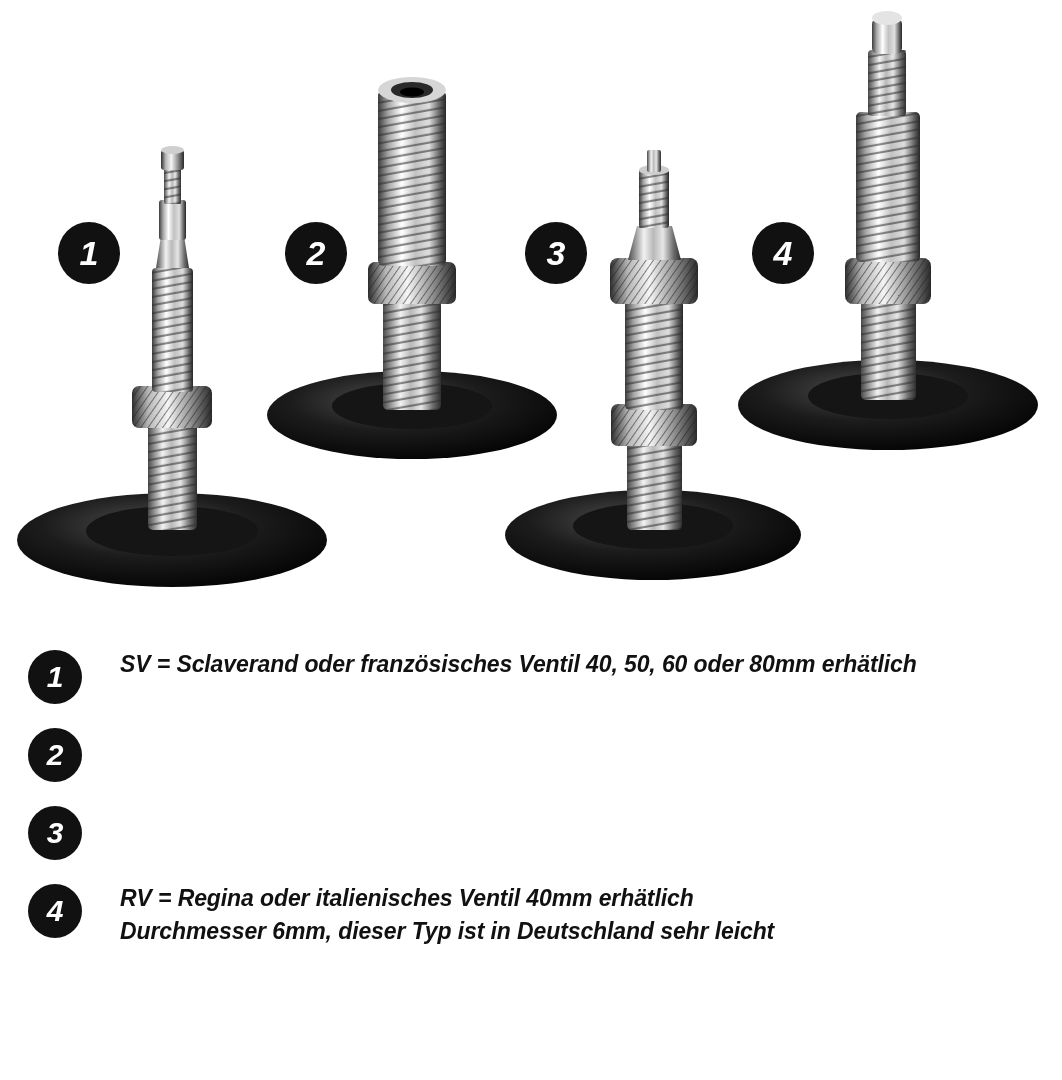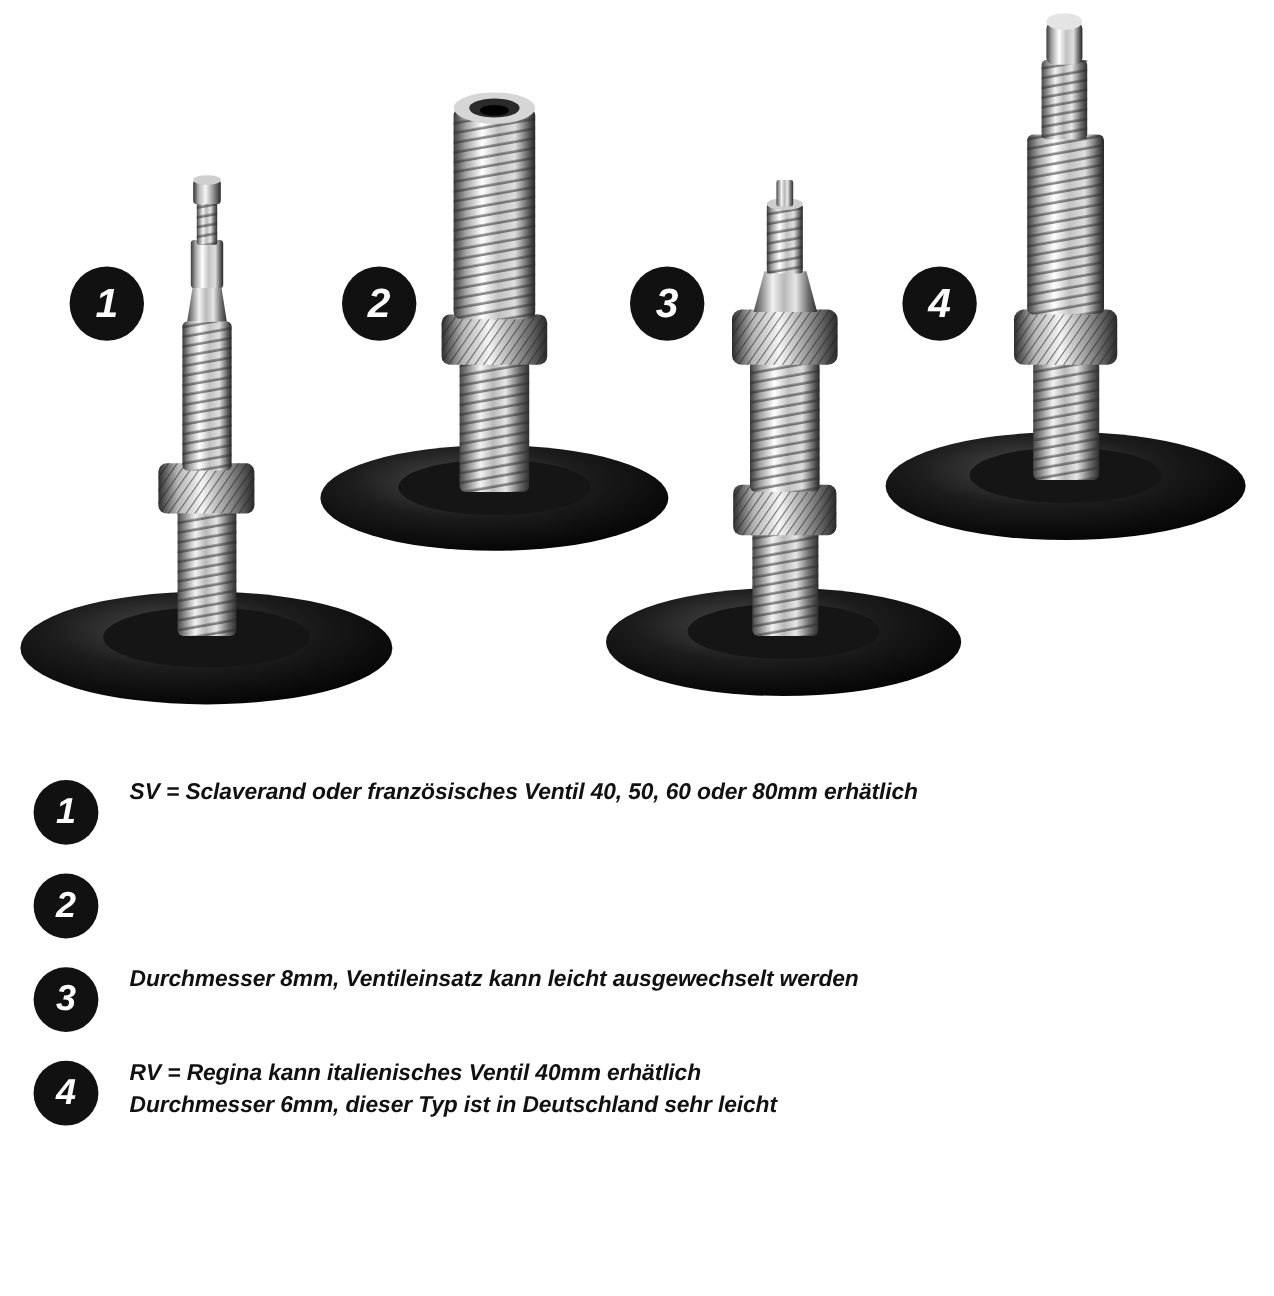--- a/index.html
+++ b/index.html
@@ -64,24 +64,24 @@
     font-size: 30px;
     font-weight: bold;
     font-style: italic;
     display: flex;
     align-items: center;
     justify-content: center;
     margin-left: 28px;
     margin-top: 2px;
   }
   .legend-text {
-    margin-left: 26px;
+    margin-left: 38px;
     font-style: italic;
     font-weight: bold;
-    font-size: 19px;
+    font-size: 23px;
     line-height: 1.42;
     color: #111111;
     letter-spacing: -0.1px;
   }
   .legend-text div { white-space: nowrap; }
 </style>
 </head>
 <body>
 
 <div id="diagram">
@@ -231,25 +231,24 @@
     </div>
   </div>
 
   <div class="legend-row">
     <div class="legend-badge">2</div>
   </div>
 
   <div class="legend-row">
     <div class="legend-badge">3</div>
     <div class="legend-text">
-      <div>Durchmesser 8mm, Ventileinsatz kann leicht ausgewechselt werden</div>
     </div>
   </div>
 
   <div class="legend-row">
     <div class="legend-badge">4</div>
     <div class="legend-text">
-      <div>RV = Regina kann italienisches Ventil 40mm erhätlich</div>
+      <div>RV = Regina oder italienisches Ventil 40mm erhätlich</div>
       <div>Durchmesser 6mm, dieser Typ ist in Deutschland sehr leicht</div>
     </div>
   </div>
 
 </div>
 
 </body></html>

